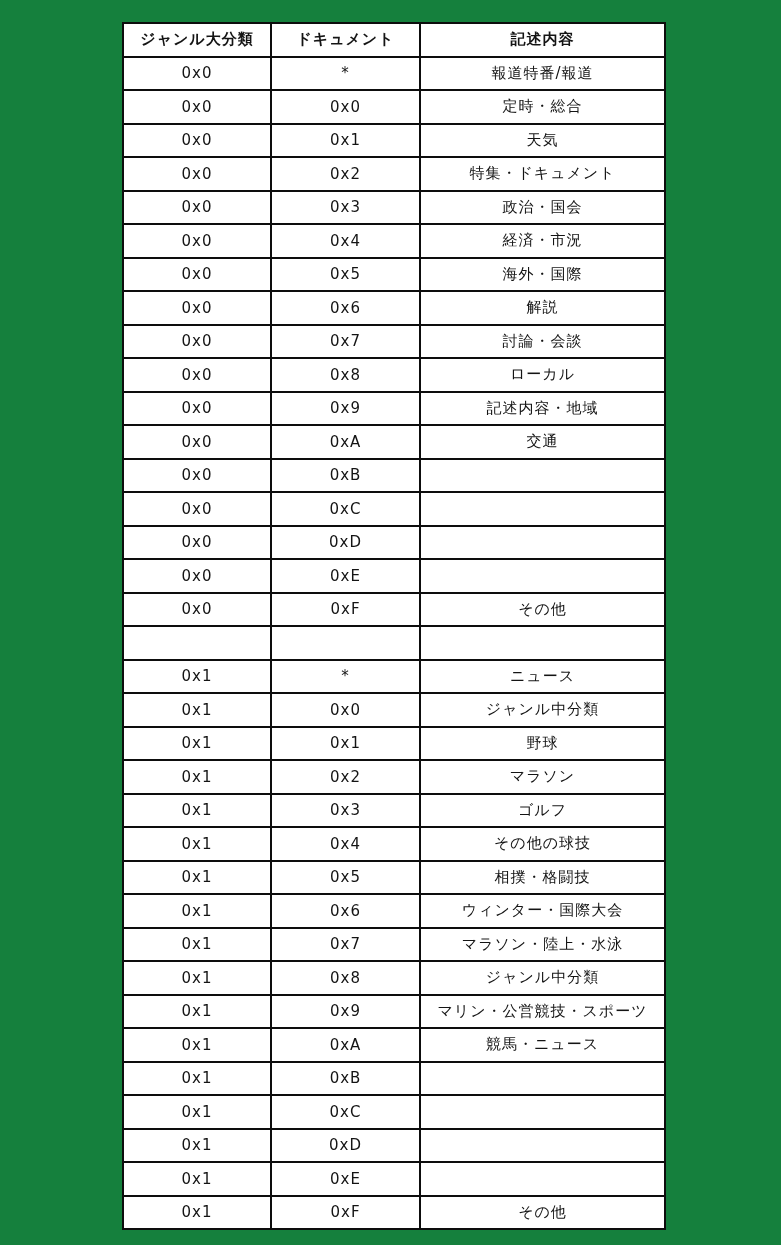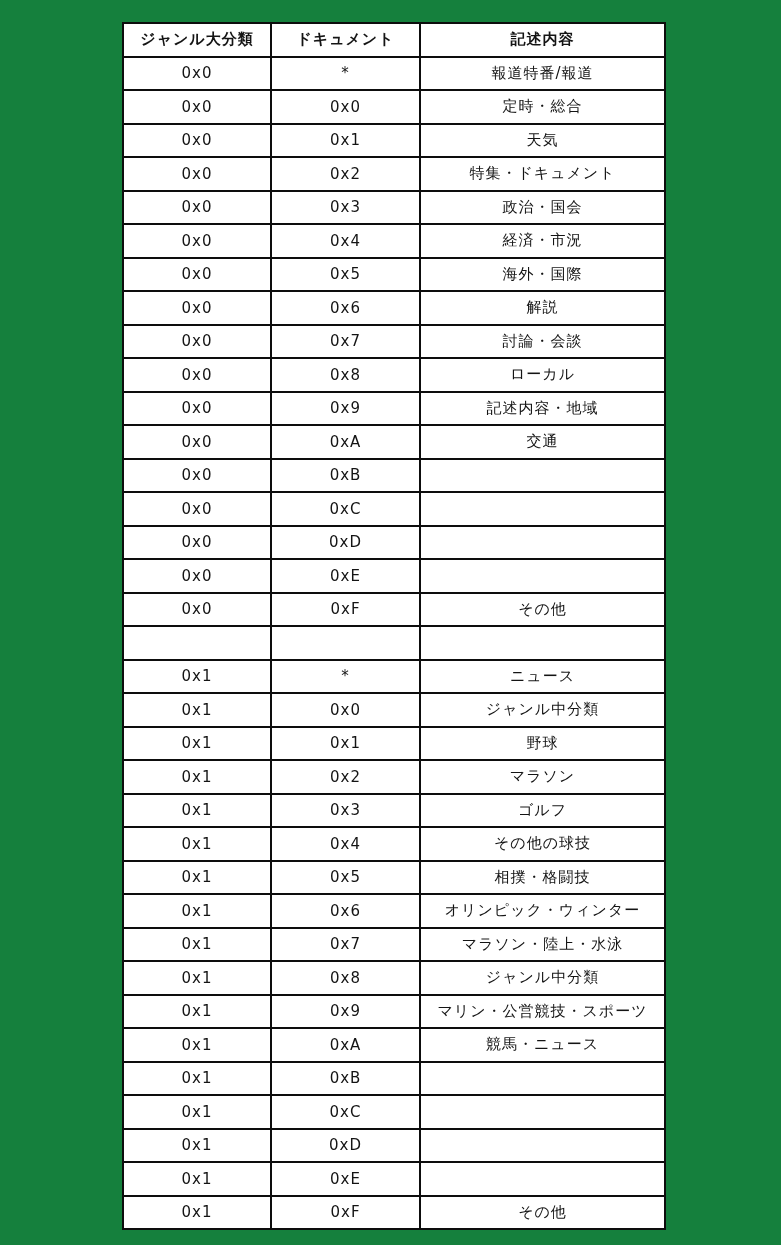--- a/index.html
+++ b/index.html
@@ -184,21 +184,21 @@
           <td>その他の球技</td>
         </tr>
         <tr>
           <td>0x1</td>
           <td>0x5</td>
           <td>相撲・格闘技</td>
         </tr>
         <tr>
           <td>0x1</td>
           <td>0x6</td>
-          <td>オリンピック・ウィンター</td>
+          <td>ウィンター・国際大会</td>
         </tr>
         <tr>
           <td>0x1</td>
           <td>0x7</td>
           <td>マラソン・陸上・水泳</td>
         </tr>
         <tr>
           <td>0x1</td>
           <td>0x8</td>
           <td>ジャンル中分類</td>

